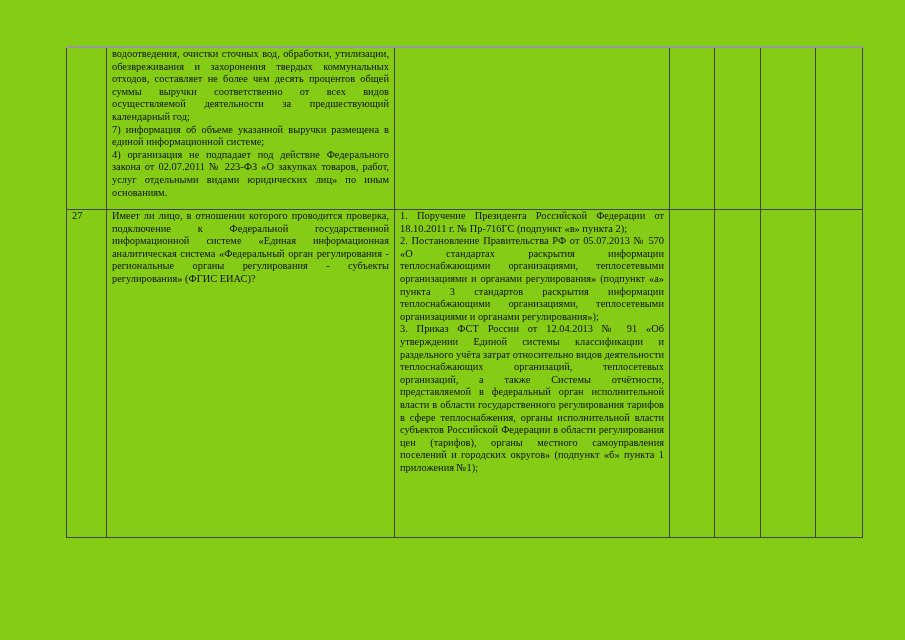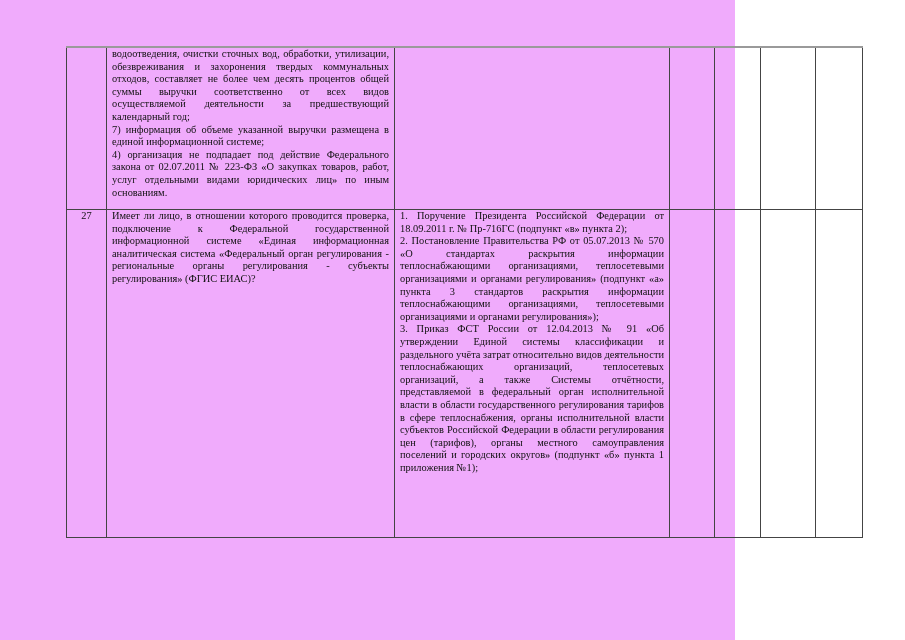--- a/index.html
+++ b/index.html
@@ -11,43 +11,43 @@
       width: 905px;
       height: 640px;
       position: relative;
       overflow: hidden;
       font-family: "Liberation Serif", "DejaVu Serif", serif;
       color: #111111;
     }
     .page {
       position: absolute;
       left: 0; top: 0;
-      width: 735px; height: 640px;
-      background: #f0abfc;
+      width: 905px; height: 640px;
+      background: #84cc16;
     }
     table.doc-table {
       position: absolute;
       left: 66px;
       top: 46px;
       border-collapse: collapse;
       table-layout: fixed;
       width: 796px;
     }
     table.doc-table td {
       border: 1px solid #444444;
       vertical-align: top;
       padding: 0 5px;
       font-size: 10.4px;
       line-height: 12.6px;
     }
     table.doc-table tr.first-row td {
       border-top: 2px solid #9a9a9a;
     }
     td.num {
-      text-align: center;
+      text-align: left;
       padding: 0;
     }
     td.text {
       text-align: justify;
       text-align-last: left;
     }
     .para {
       display: block;
       text-align: justify;
     }
@@ -88,21 +88,21 @@
         <td></td>
         <td></td>
         <td></td>
       </tr>
       <tr class="row-27">
         <td class="num">27</td>
         <td class="text">
           <span class="para">Имеет ли лицо, в отношении которого проводится проверка, подключение к Федеральной государственной информационной системе «Единая информационная аналитическая система «Федеральный орган регулирования - региональные органы регулирования - субъекты регулирования» (ФГИС ЕИАС)?</span>
         </td>
         <td class="text">
-          <span class="para">1. Поручение Президента Российской Федерации от 18.09.2011 г. № Пр-716ГС (подпункт «в» пункта 2);</span>
+          <span class="para">1. Поручение Президента Российской Федерации от 18.10.2011 г. № Пр-716ГС (подпункт «в» пункта 2);</span>
           <span class="para">2. Постановление Правительства РФ от 05.07.2013 № 570 «О стандартах раскрытия информации теплоснабжающими организациями, теплосетевыми организациями и органами регулирования» (подпункт «а» пункта 3 стандартов раскрытия информации теплоснабжающими организациями, теплосетевыми организациями и органами регулирования»);</span>
           <span class="para">3. Приказ ФСТ России от 12.04.2013 № 91 «Об утверждении Единой системы классификации и раздельного учёта затрат относительно видов деятельности теплоснабжающих организаций, теплосетевых организаций, а также Системы отчётности, представляемой в федеральный орган исполнительной власти в области государственного регулирования тарифов в сфере теплоснабжения, органы исполнительной власти субъектов Российской Федерации в области регулирования цен (тарифов), органы местного самоуправления поселений и городских округов» (подпункт «б» пункта 1 приложения №1);</span>
         </td>
         <td></td>
         <td></td>
         <td></td>
         <td></td>
       </tr>
     </tbody>
   </table>

